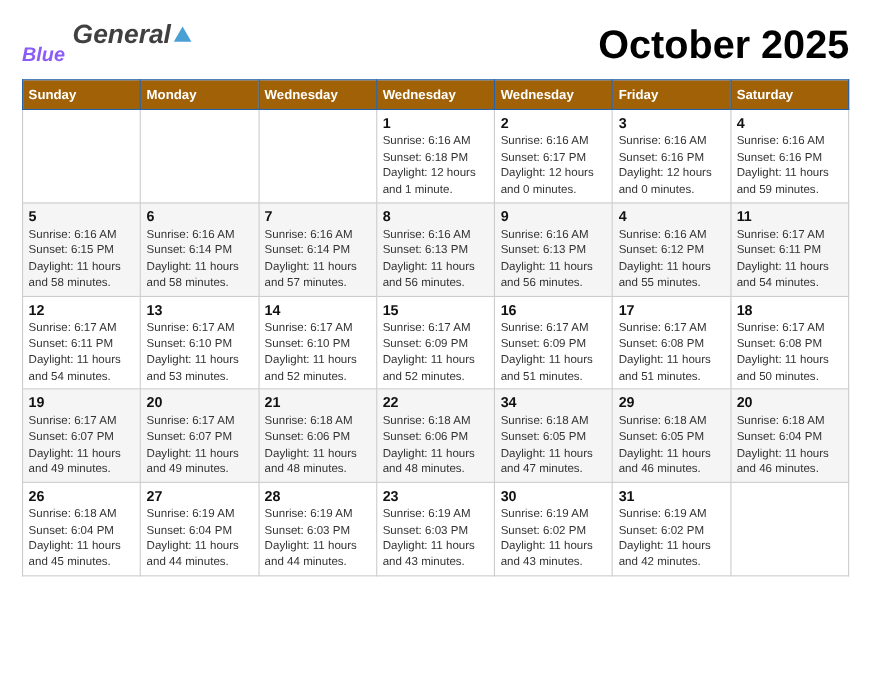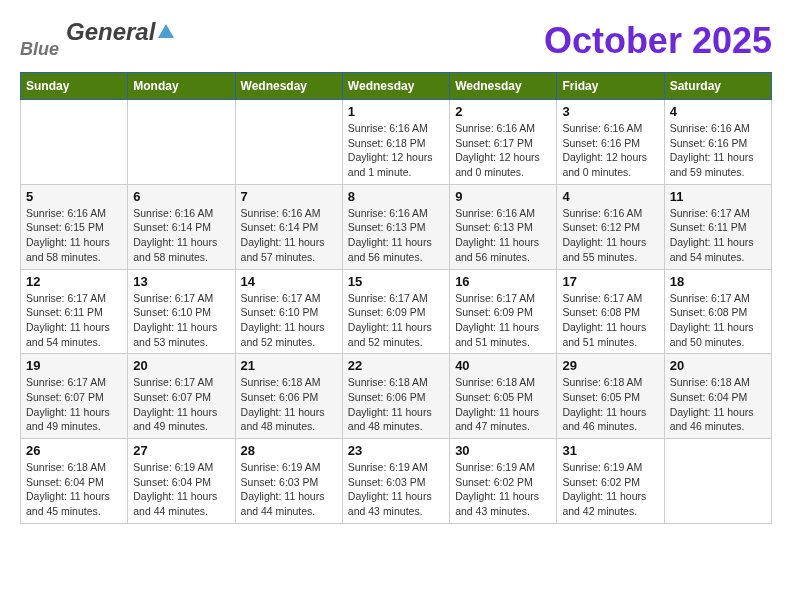--- a/index.html
+++ b/index.html
@@ -15,33 +15,33 @@
       align-items: flex-start;
       justify-content: space-between;
       margin-bottom: 10px;
     }
     .title-block {
       text-align: right;
     }
     .month-title {
       font-size: 36px;
       font-weight: bold;
-      color: #6d28d9;
+      color: #000000;
     }
     .location {
       font-size: 16px;
       color: #555;
     }
     .calendar {
       width: 100%;
       border-collapse: collapse;
       font-size: 11px;
     }
     .calendar th {
-      background-color: #4d7c0f;
+      background-color: #a16207;
       color: #fff;
       text-align: left;
       padding: 6px 5px;
       font-size: 12px;
       font-weight: bold;
       border: 1px solid #2962a8;
     }
     .calendar td {
       vertical-align: top;
       border: 1px solid #ccc;
@@ -77,21 +77,21 @@
 <body>
 
 <div class="header">
   <div class="logo-wrapper">
     <div style="font-family: Arial, sans-serif; line-height:1;">
       <div style="display:flex; align-items:flex-end;">
         <span style="font-size:24px; font-weight:bold; color:#404040; font-style:italic;margin-left:46px;">General</span>
         <span style="display:inline-block; width:0; height:0; border-left:8px solid transparent; border-right:8px solid transparent; border-bottom:14px solid #4a9fd4; margin-left:3px; margin-bottom:6px;"></span>
       </div>
       <div style="margin-top:-4px;">
-        <span style="font-size:18px; font-weight:bold; color:#737373; font-style:italic;">Blue</span>
+        <span style="font-size:18px; font-weight:bold; color:#8b5cf6; font-style:italic;">Blue</span>
       </div>
     </div>
   </div>
   <div class="title-block">
     <div class="month-title">October 2025</div>
   </div>
 </div>
 
 <table class="calendar">
   <thead>
@@ -264,21 +264,21 @@
 and 48 minutes.</div>
         </td>
         <td>
           <div class="day-num">22</div>
           <div class="day-info" style="white-space: pre-line;">Sunrise: 6:18 AM
 Sunset: 6:06 PM
 Daylight: 11 hours
 and 48 minutes.</div>
         </td>
         <td>
-          <div class="day-num">40</div>
+          <div class="day-num">34</div>
           <div class="day-info" style="white-space: pre-line;">Sunrise: 6:18 AM
 Sunset: 6:05 PM
 Daylight: 11 hours
 and 47 minutes.</div>
         </td>
         <td>
           <div class="day-num">29</div>
           <div class="day-info" style="white-space: pre-line;">Sunrise: 6:18 AM
 Sunset: 6:05 PM
 Daylight: 11 hours

